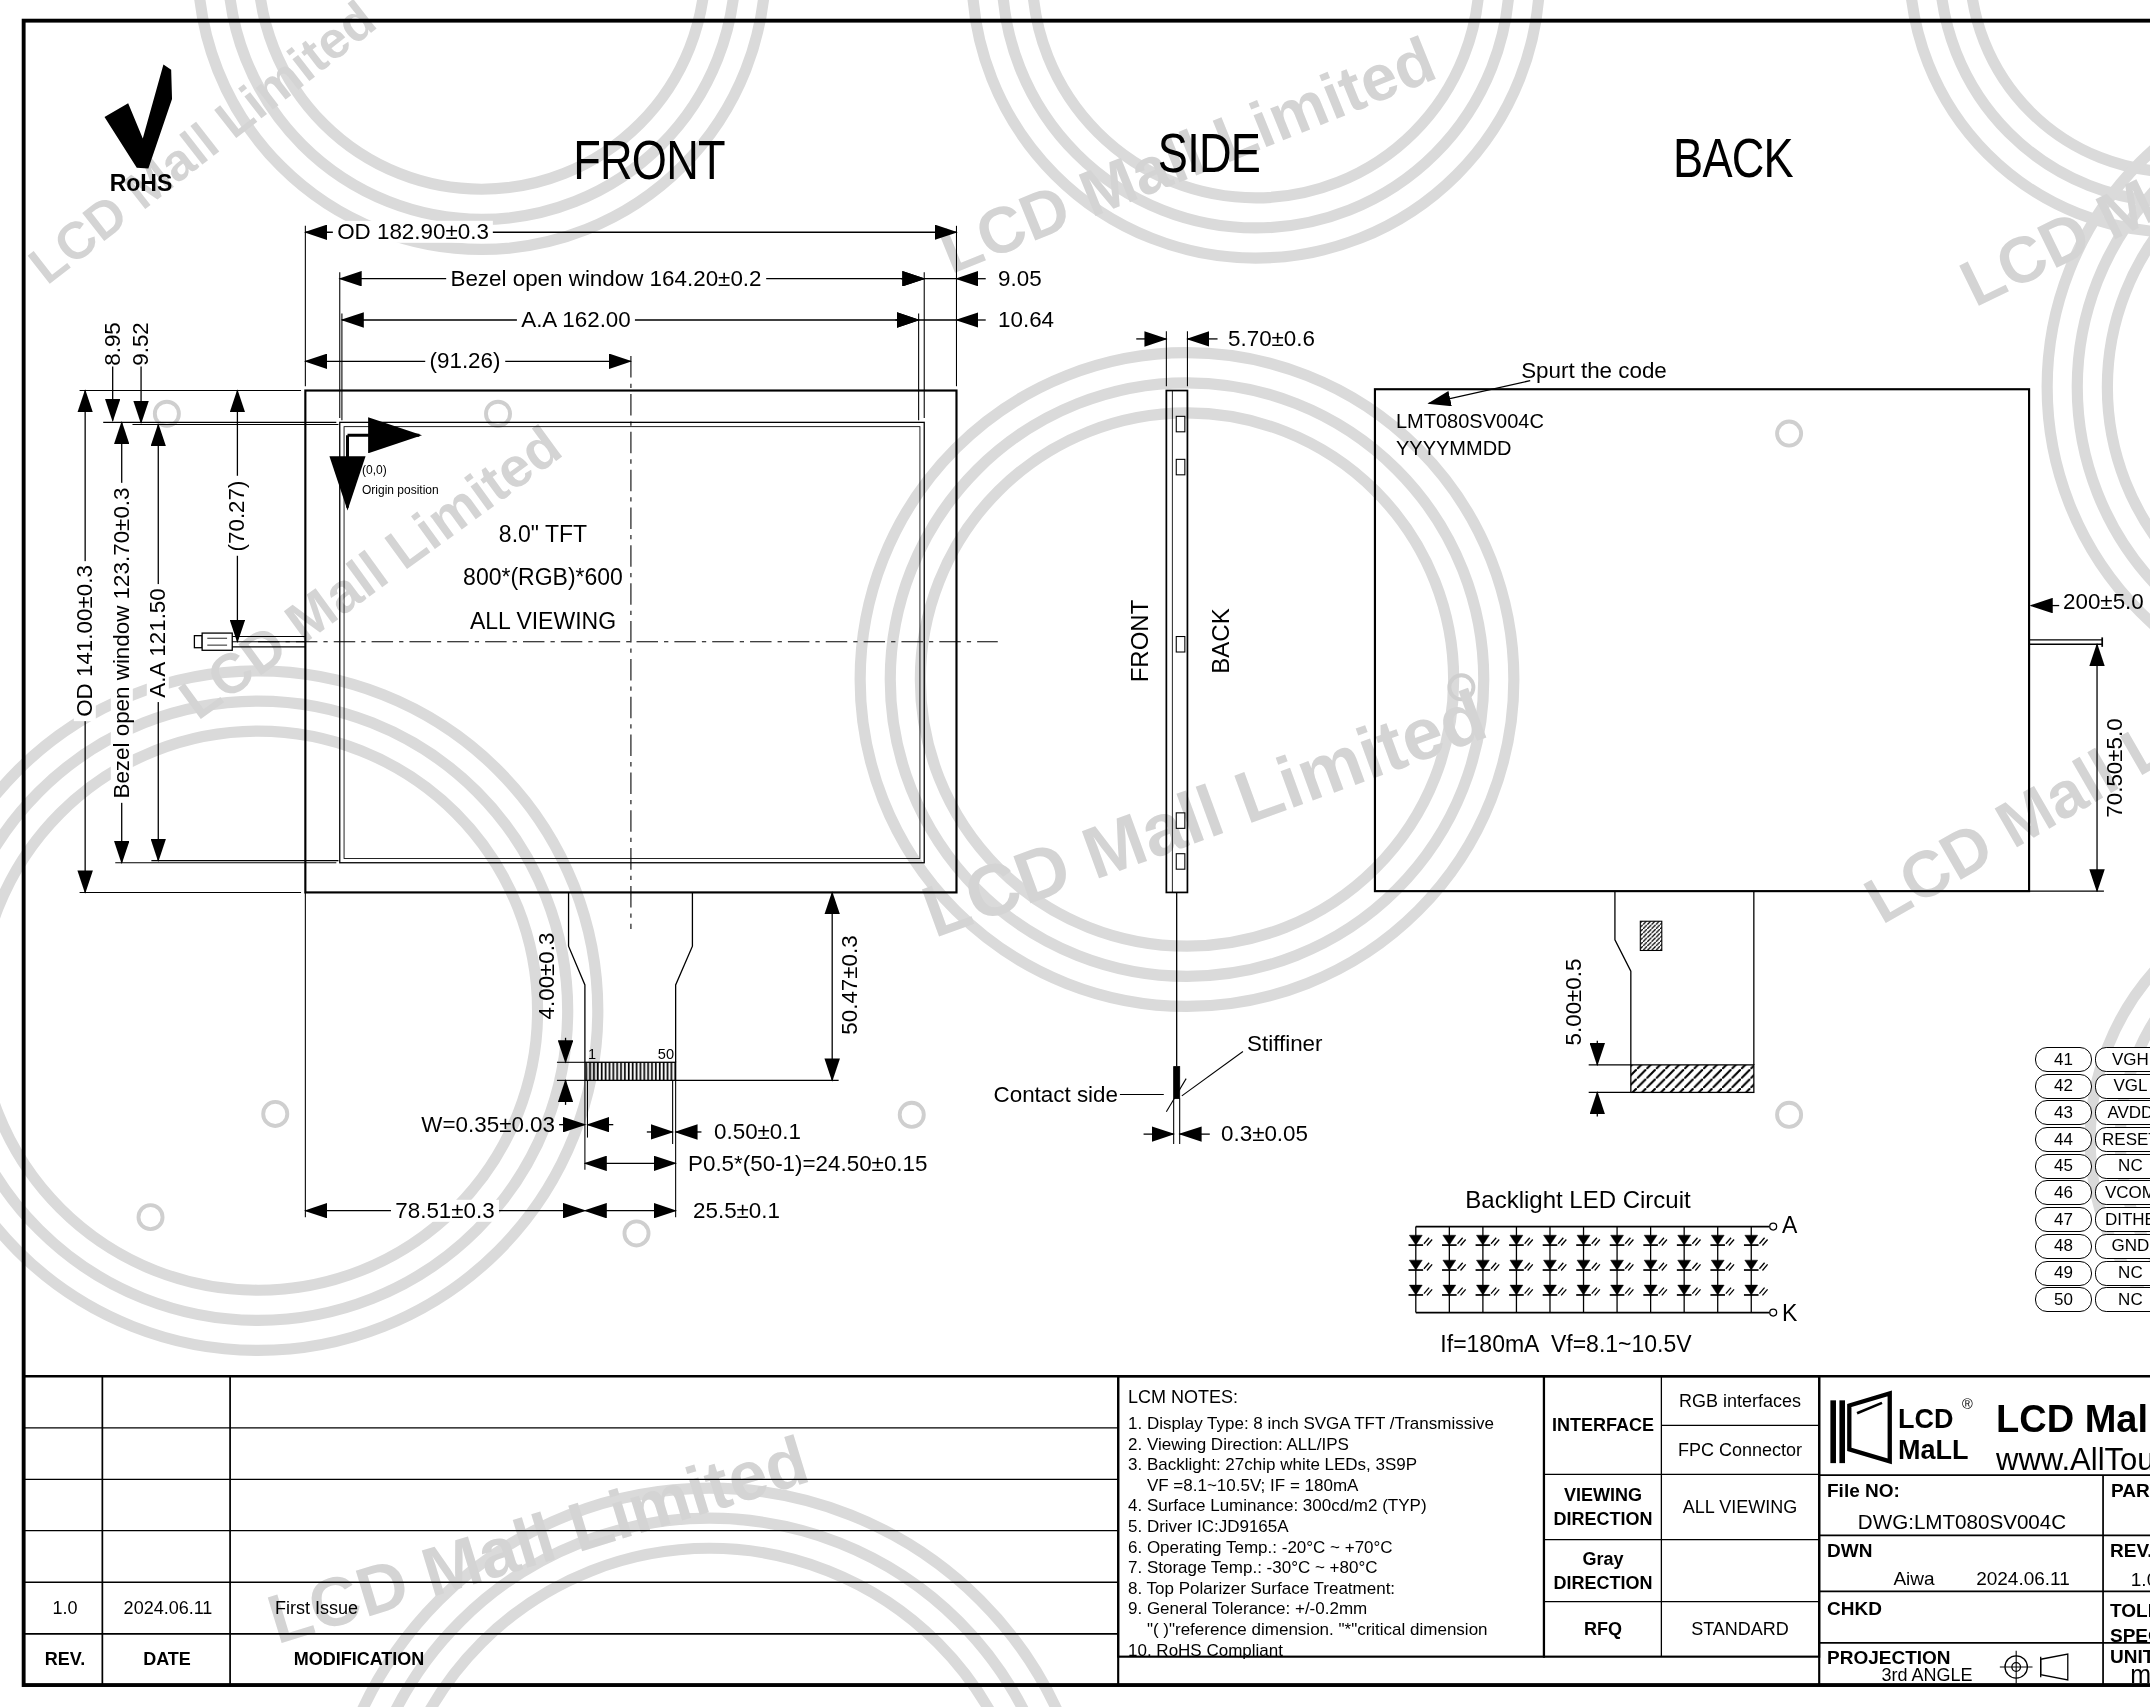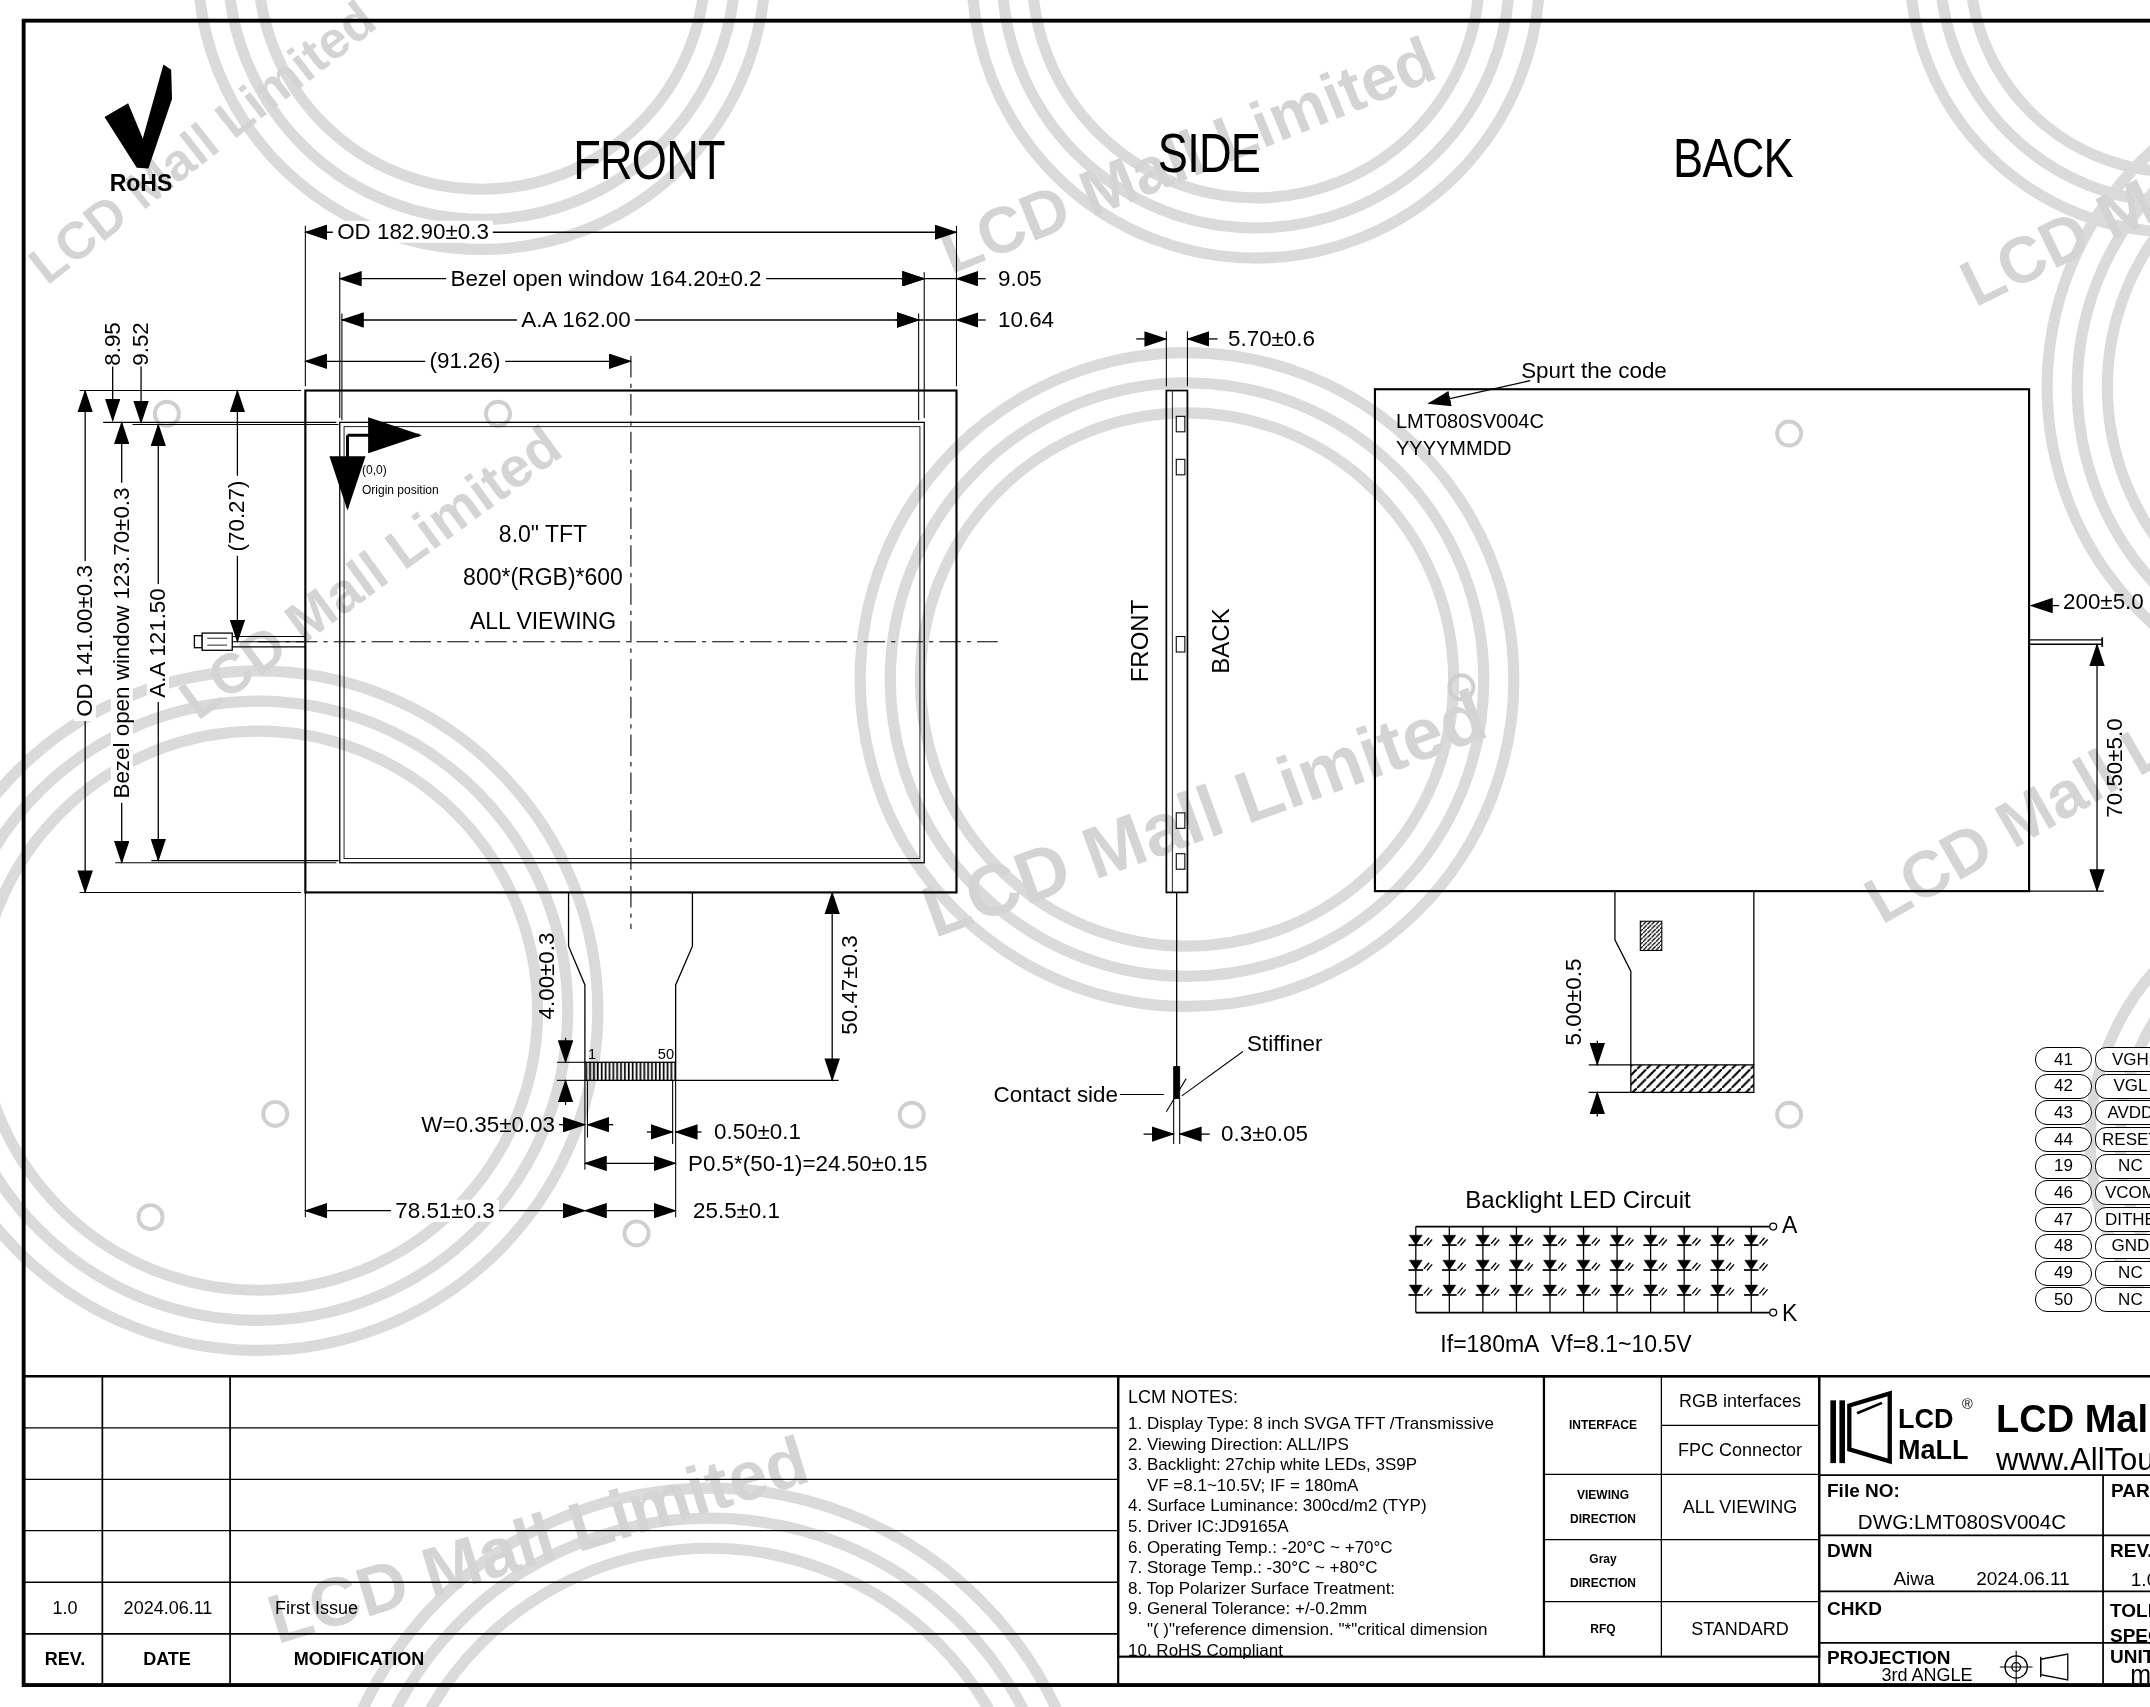--- a/index.html
+++ b/index.html
@@ -5,21 +5,21 @@
   html,body{margin:0;padding:0;background:#fff;}
   #canvas{position:relative;width:2414px;height:1707px;background:#fff;overflow:hidden;
           font-family:"Liberation Sans",sans-serif;color:#000;}
   svg{position:absolute;left:0;top:0;}
   .lbl{position:absolute;transform:translate(-50%,-50%);white-space:pre;line-height:1;z-index:5;}
   .l{transform:translate(0,-50%);}
   .r{transform:translate(-100%,-50%);}
   .rot{transform:translate(-50%,-50%) rotate(-90deg);}
   .bg{background:#fff;padding:0 4.3px;}
   .b{font-weight:bold;}
-  .f34{font-size:14.6px}.f36{font-size:12px}.f40{font-size:12px}.f42{font-size:18px}
+  .f34{font-size:14.6px}.f36{font-size:12px}.f40{font-size:18px}.f42{font-size:18px}
   .f44{font-size:19px}.f46{font-size:20px}.f48{font-size:20.6px}.f52{font-size:22.4px}
   .f54{font-size:23px}.f56{font-size:24px}.f58{font-size:25px}.f62{font-size:27px}
   .f64{font-size:23px}.f72{font-size:31px}.f88{font-size:38px}
   .title{font-size:55px;transform:translate(-50%,-50%) scaleX(0.82);letter-spacing:-0.9px;}
   .wm{position:absolute;white-space:nowrap;color:#d4d4d4;z-index:1;font-weight:bold;}
   
   .pin-table{position:absolute;z-index:6;}
   .pin-row{display:flex;gap:3.4px;margin-bottom:1.7px;}
   .pin-cell,.sym-cell{height:23px;border:1.7px solid #000;border-radius:11.2px;background:#fff;
       display:flex;align-items:center;justify-content:center;font-size:17px;}
@@ -495,21 +495,21 @@
       </div>
       <div class="pin-row">
         <div class="pin-cell">43</div>
         <div class="sym-cell">AVDD</div>
       </div>
       <div class="pin-row">
         <div class="pin-cell">44</div>
         <div class="sym-cell">RESET</div>
       </div>
       <div class="pin-row">
-        <div class="pin-cell">19</div>
+        <div class="pin-cell">45</div>
         <div class="sym-cell">NC</div>
       </div>
       <div class="pin-row">
         <div class="pin-cell">46</div>
         <div class="sym-cell">VCOM</div>
       </div>
       <div class="pin-row">
         <div class="pin-cell">47</div>
         <div class="sym-cell">DITHB</div>
       </div>

